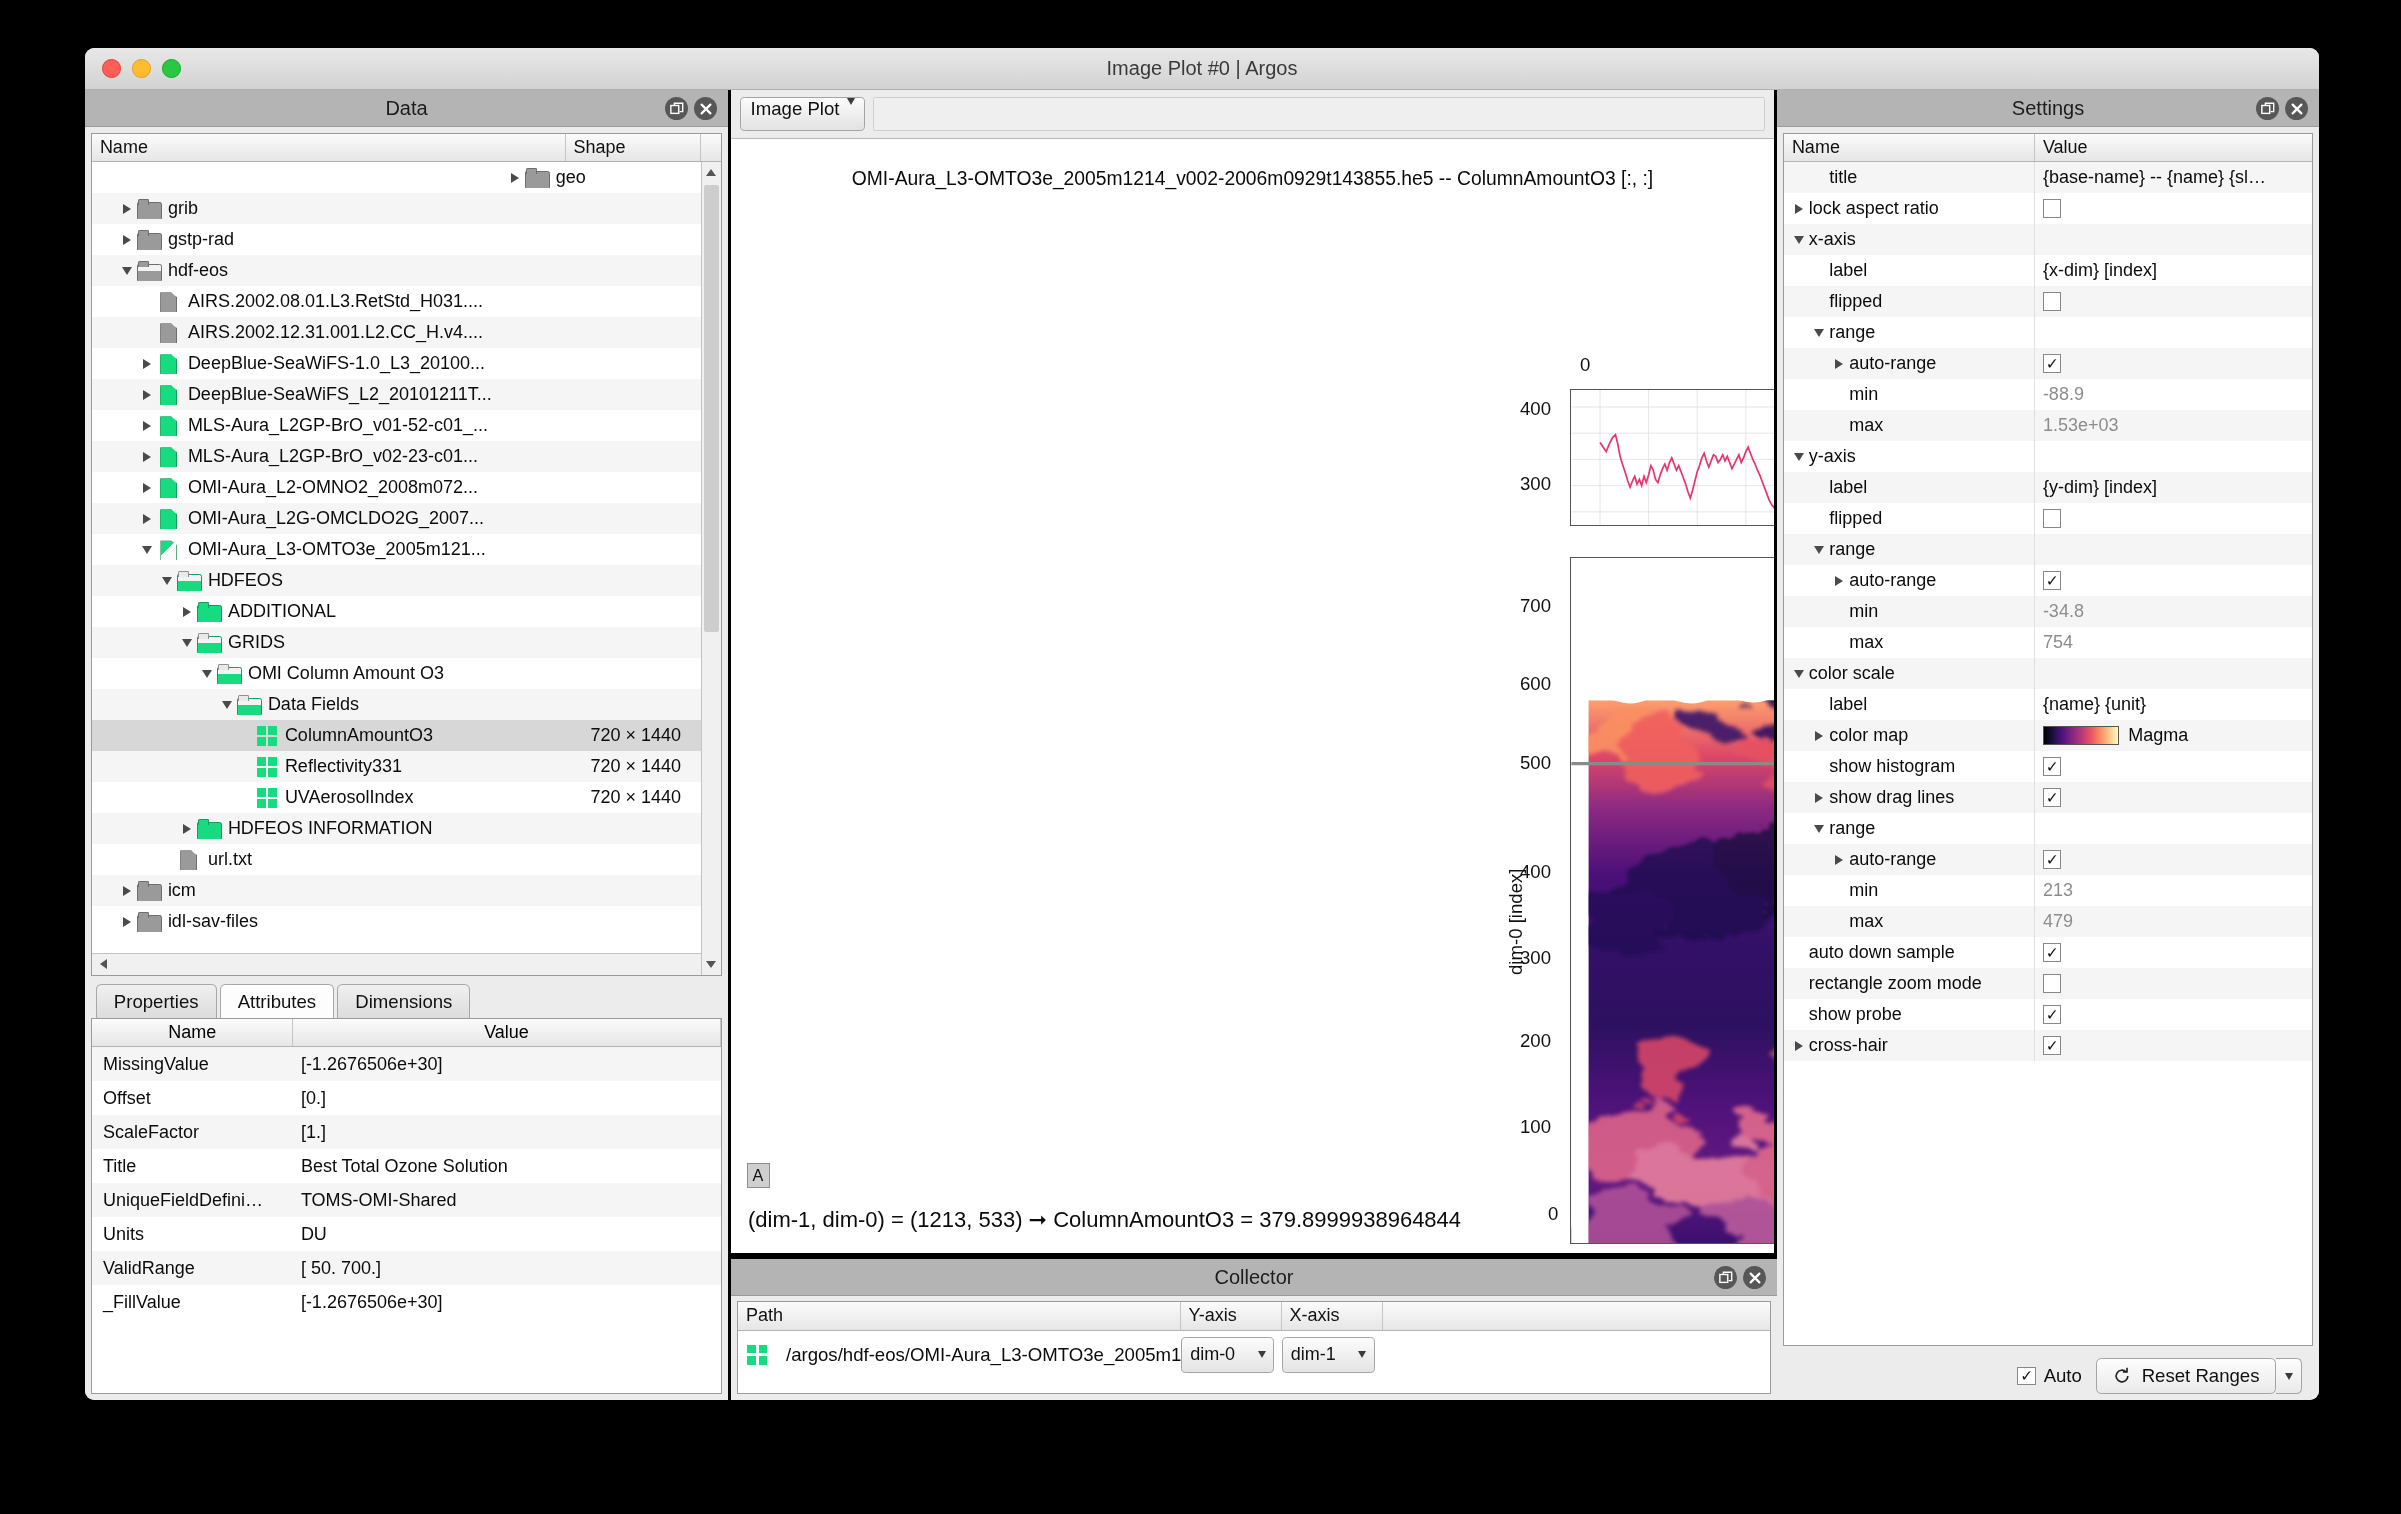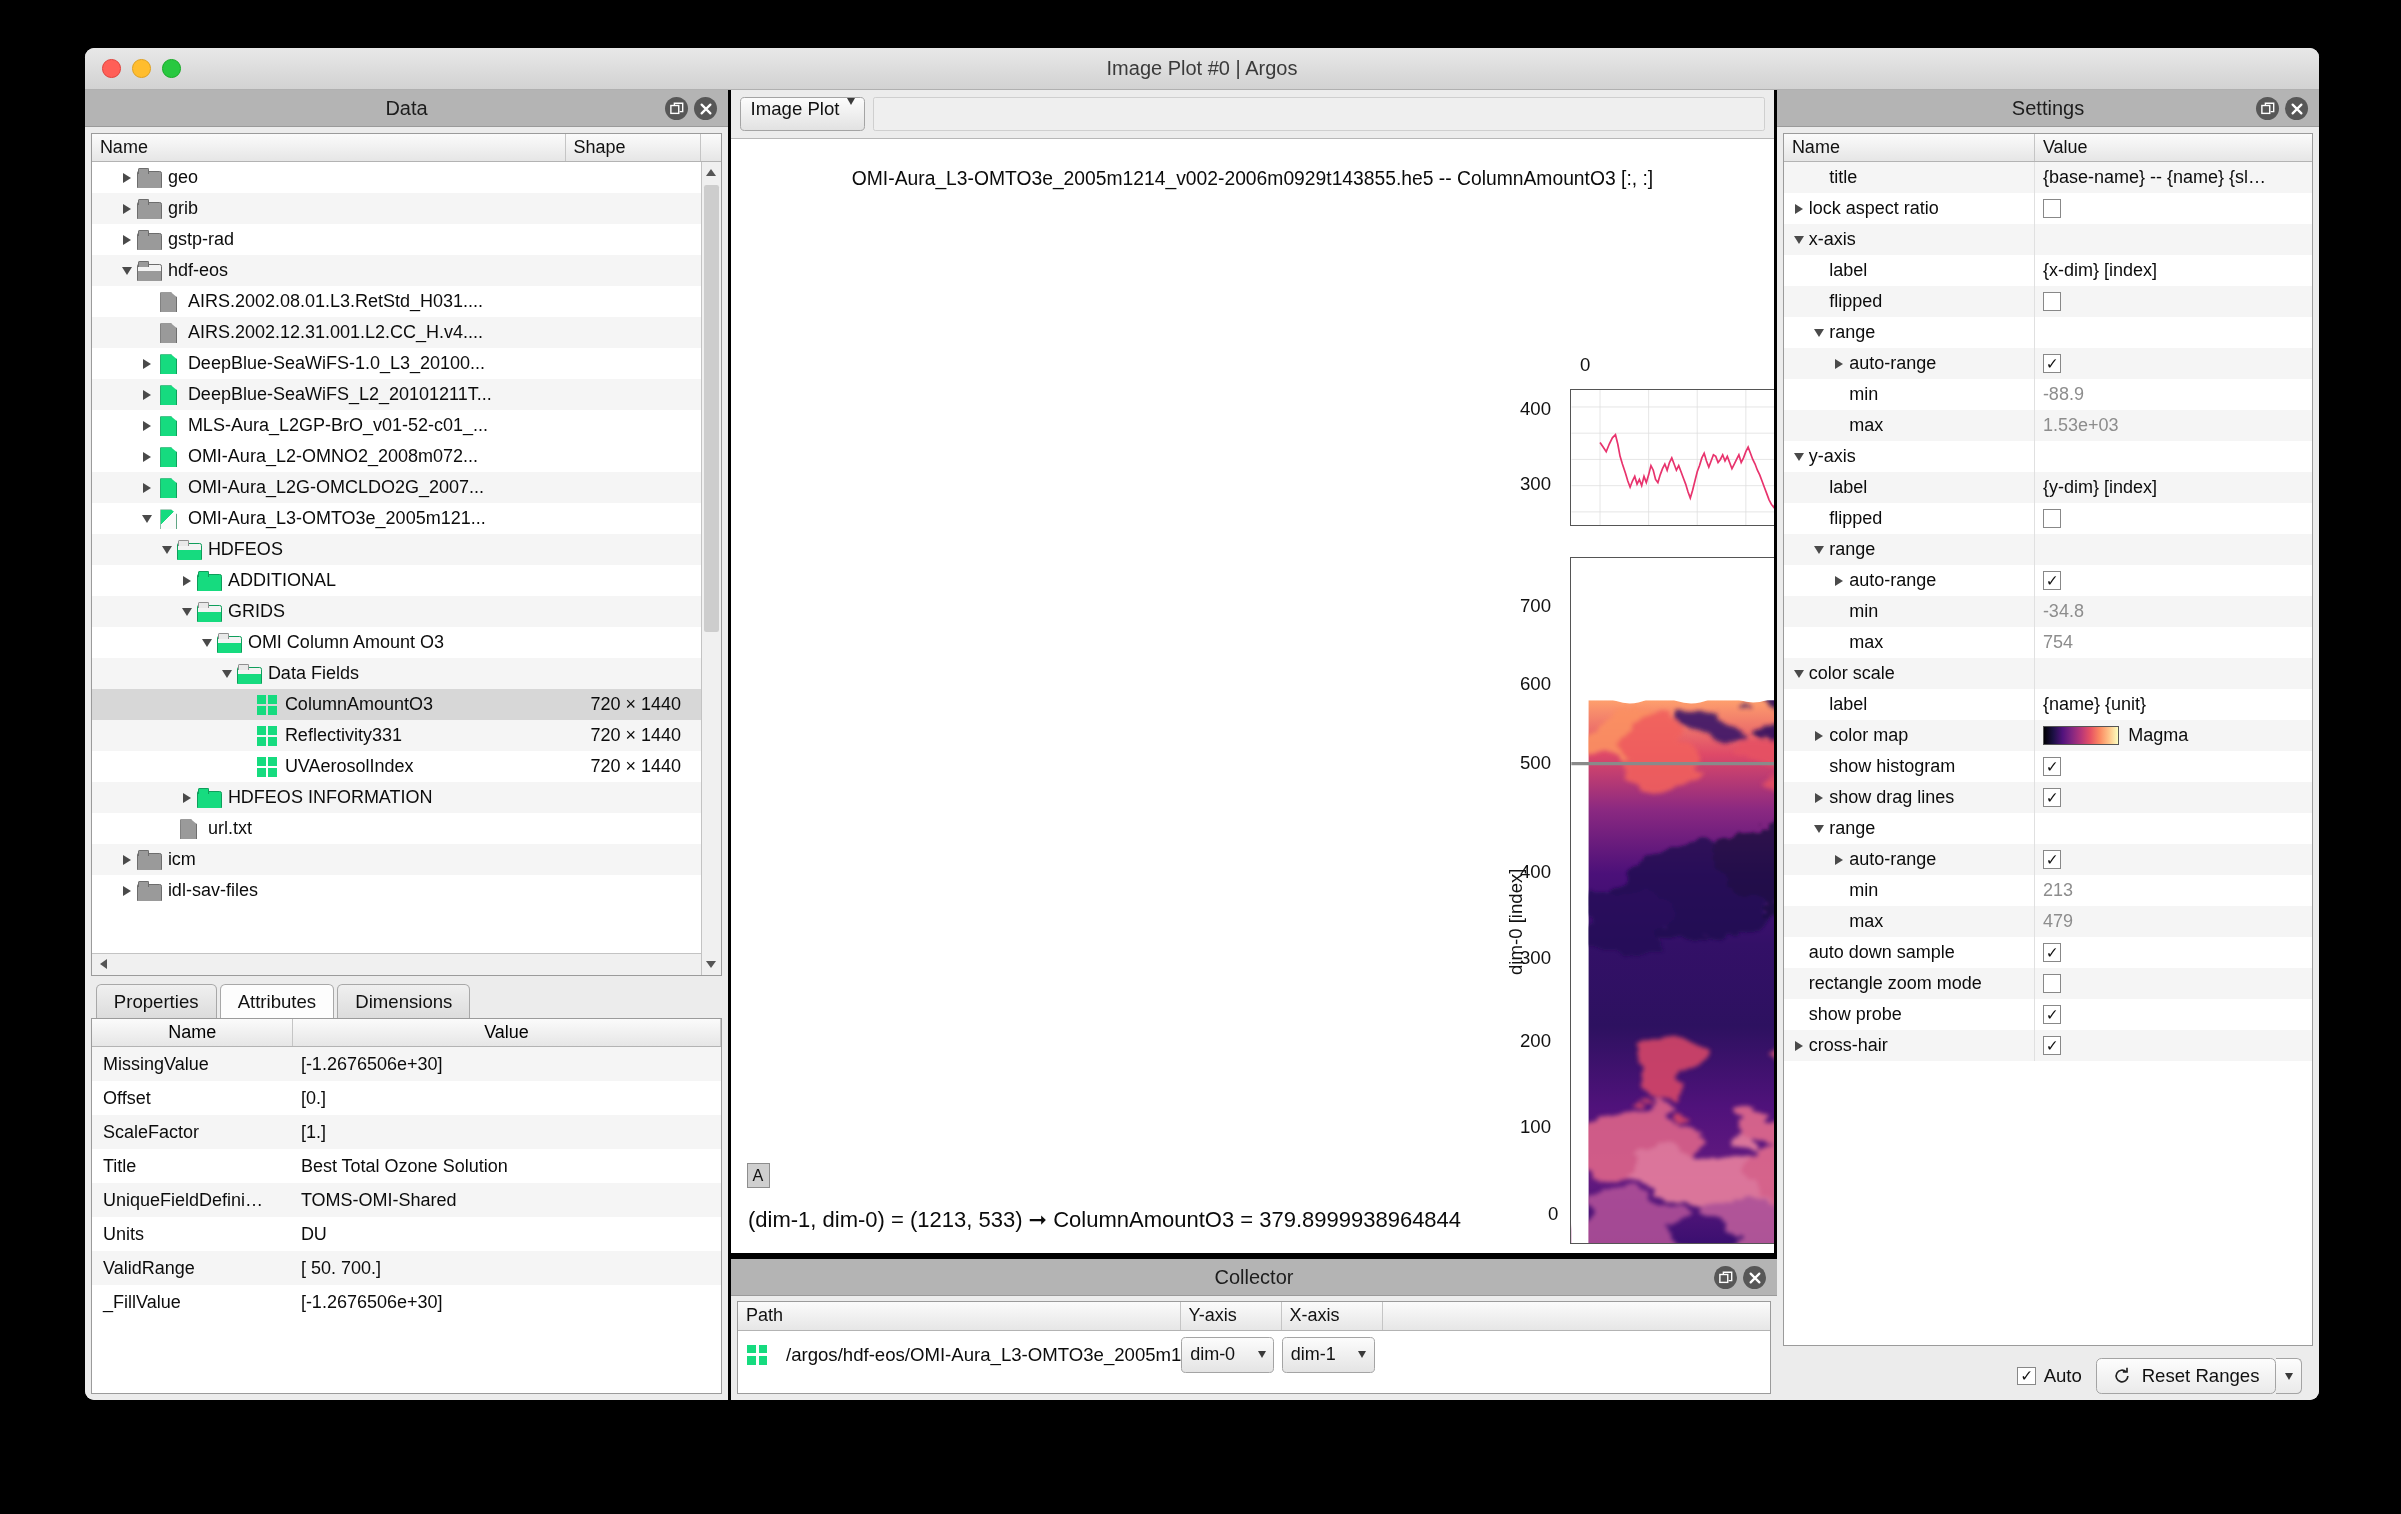--- a/index.html
+++ b/index.html
@@ -260,21 +260,21 @@
       </div>
 
       <div class="panelbox" style="flex:1;">
         <div class="thead">
           <div style="flex:1;">Name</div>
           <div style="width:135px;flex:0 0 135px;">Shape</div>
           <div style="width:20px;flex:0 0 20px;border-right:none;"></div>
         </div>
         <div class="tbody" id="data-tree-body">
             <div class="trow">
-              <div class="tcell-name" style="padding-left:25px;">
+              <div class="tcell-name" style="padding-left:42px;justify-content:flex-end;">
                 <span class="twisty closed">
                   <i></i>
                 </span>
                 <span class="ficon folder"></span>
                 <span>geo</span>
               </div>
               <div class="tcell-shape"></div>
             </div>
             <div class="trow alt">
               <div class="tcell-name" style="padding-left:25px;">
@@ -342,20 +342,30 @@
               </div>
               <div class="tcell-shape"></div>
             </div>
             <div class="trow">
               <div class="tcell-name" style="padding-left:45px;">
                 <span class="twisty closed">
                   <i></i>
                 </span>
                 <span class="ficon file g"></span>
                 <span>MLS-Aura_L2GP-BrO_v01-52-c01_...</span>
+              </div>
+              <div class="tcell-shape"></div>
+            </div>
+            <div class="trow alt">
+              <div class="tcell-name" style="padding-left:45px;">
+                <span class="twisty closed">
+                  <i></i>
+                </span>
+                <span class="ficon file g"></span>
+                <span>MLS-Aura_L2GP-BrO_v02-23-c01...</span>
               </div>
               <div class="tcell-shape"></div>
             </div>
             <div class="trow">
               <div class="tcell-name" style="padding-left:45px;">
                 <span class="twisty closed">
                   <i></i>
                 </span>
                 <span class="ficon file g"></span>
                 <span>OMI-Aura_L2-OMNO2_2008m072...</span>

